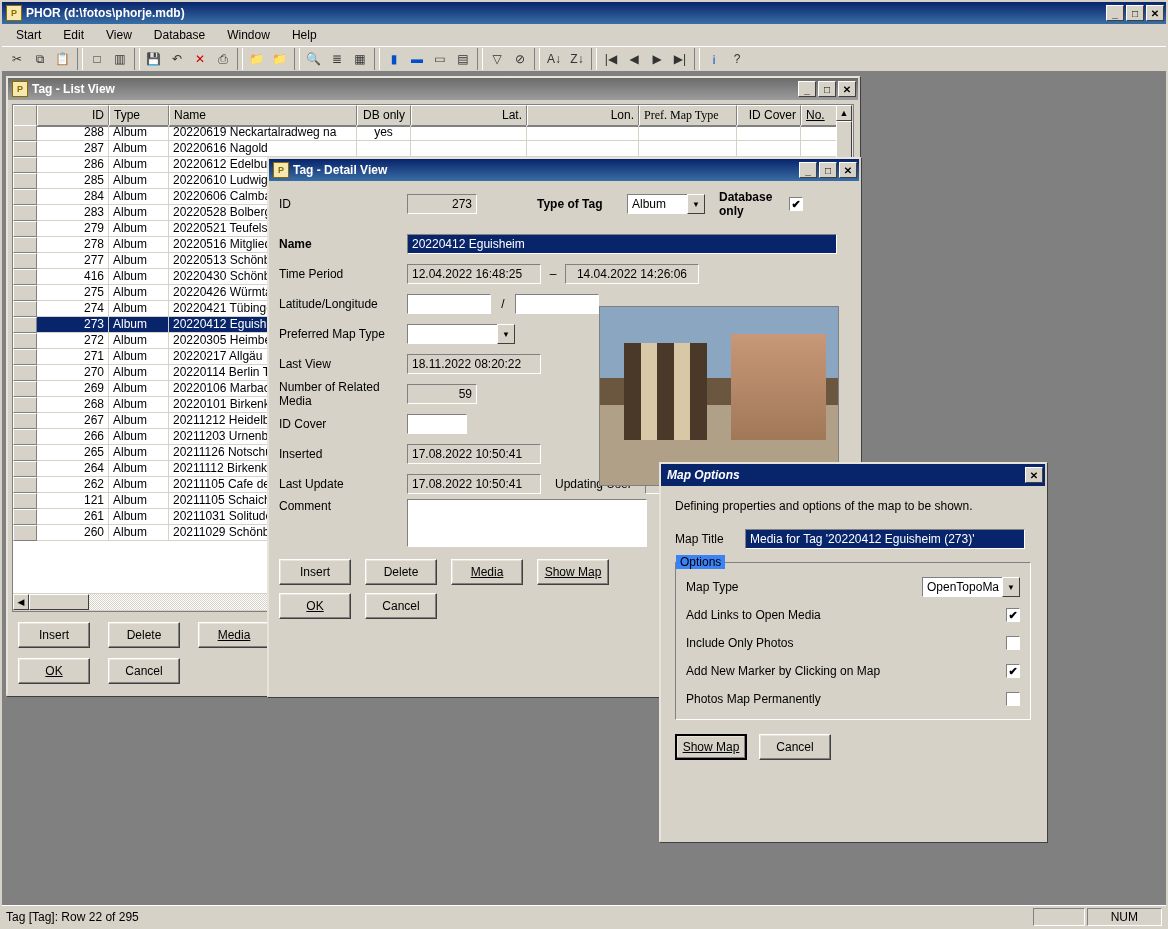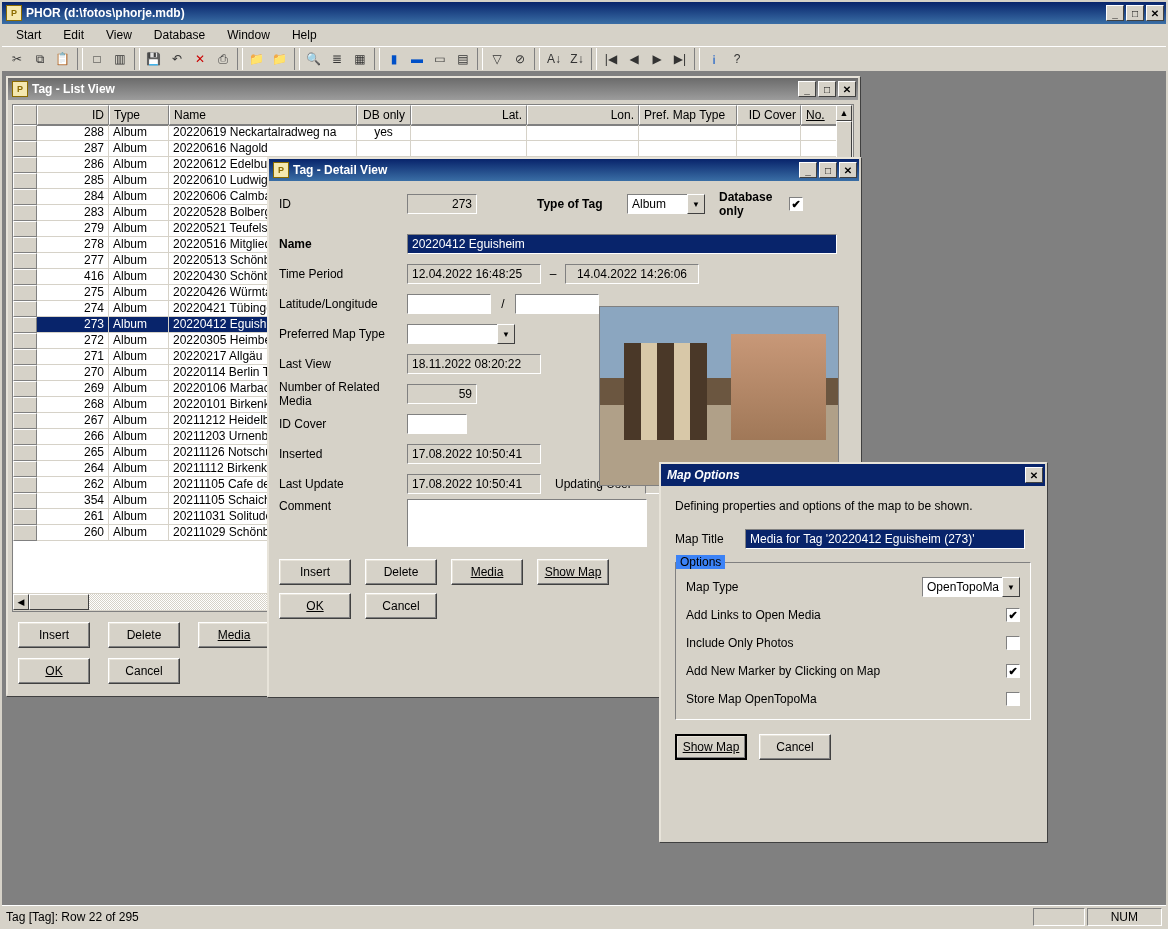--- a/index.html
+++ b/index.html
@@ -67,21 +67,21 @@
   .mapdlg { left:657px; top:390px; width:388px; height:380px; z-index:10;}
   .dlgtitle { display:flex; align-items:center; height:22px; background:#08246b; color:#fff; font-weight:bold; padding:0 2px 0 6px;}
   .dlgtitle .t-title{flex:1;font-style:italic;}
   .dlgbody{padding:12px 14px;}
   .dlgbody p{margin-bottom:10px; line-height:1.35;}
   .grp{border:1px solid #808080; border-right-color:#fff; border-bottom-color:#fff; padding:10px 10px 6px; margin-top:8px; position:relative;}
   .grp .gtitle{position:absolute; top:-8px; left:0; background:#3b82f6; padding:0 4px;}
   .optrow{display:flex; align-items:center; height:28px;}
   .optrow .olab{flex:1;}
 
-  .col-rh{width:24px;} .col-id{width:72px;text-align:right;} .col-type{width:60px;} .col-name{width:188px;} .col-db{width:54px;text-align:center;} .col-lat{width:116px;text-align:right;} .col-lon{width:112px;text-align:right;} .col-pmt{width:98px;} .col-idc{width:64px;text-align:right;} .col-no{width:42px;text-decoration:underline;}
+  .col-rh{width:24px;} .col-id{width:72px;text-align:right;} .col-type{width:60px;} .col-name{width:188px;} .col-db{width:54px;text-align:center;} .col-lat{width:116px;text-align:right;} .col-lon{width:112px;text-align:right;} .col-pmt{width:98px;font-family:Liberation Serif, serif;} .col-idc{width:64px;text-align:right;} .col-no{width:42px;text-decoration:underline;}
   .vsb{position:absolute; right:0; top:0; bottom:0; width:17px; background:#d6d2c8; display:flex; flex-direction:column;}
   .vtrk{flex:1;background:repeating-conic-gradient(#d6d2c8 0% 25%,#fff 0% 50%) 50%/2px 2px;position:relative;}
   .vthumb{position:absolute; left:0; top:0; width:16px; height:40px; background:#d6d2c8; border:1px solid #fff;border-right-color:#404040;border-bottom-color:#404040;}
 </style>
 </head>
 <body>
 
 <div class="mainwin">
   <div class="titlebar">
     <span class="t-icon">P</span>
@@ -439,21 +439,21 @@
               <div class="gc col-name">20211105 Cafe de</div>
               <div class="gc col-db"></div>
               <div class="gc col-lat"></div>
               <div class="gc col-lon"></div>
               <div class="gc col-pmt"></div>
               <div class="gc col-idc"></div>
               <div class="gc col-no"></div>
             </div>
             <div class="gr">
               <div class="gc rowhdr col-rh"></div>
-              <div class="gc col-id">354</div>
+              <div class="gc col-id">121</div>
               <div class="gc col-type">Album</div>
               <div class="gc col-name">20211105 Schaich</div>
               <div class="gc col-db"></div>
               <div class="gc col-lat"></div>
               <div class="gc col-lon"></div>
               <div class="gc col-pmt"></div>
               <div class="gc col-idc"></div>
               <div class="gc col-no"></div>
             </div>
             <div class="gr">
@@ -623,21 +623,21 @@
           </div>
           <div class="optrow">
             <div class="olab">Include Only Photos</div>
             <div class="chk"></div>
           </div>
           <div class="optrow">
             <div class="olab">Add New Marker by Clicking on Map</div>
             <div class="chk">✔</div>
           </div>
           <div class="optrow">
-            <div class="olab">Store Map OpenTopoMa</div>
+            <div class="olab">Photos Map Permanently</div>
             <div class="chk"></div>
           </div>
         </div>
         <div class="btnrow" style="padding:14px 0 0; gap:12px;">
           <button class="wbtn" style="border:2px solid #000;"><u>Show Map</u></button>
           <button class="wbtn">Cancel</button>
         </div>
       </div>
     </div>
 

